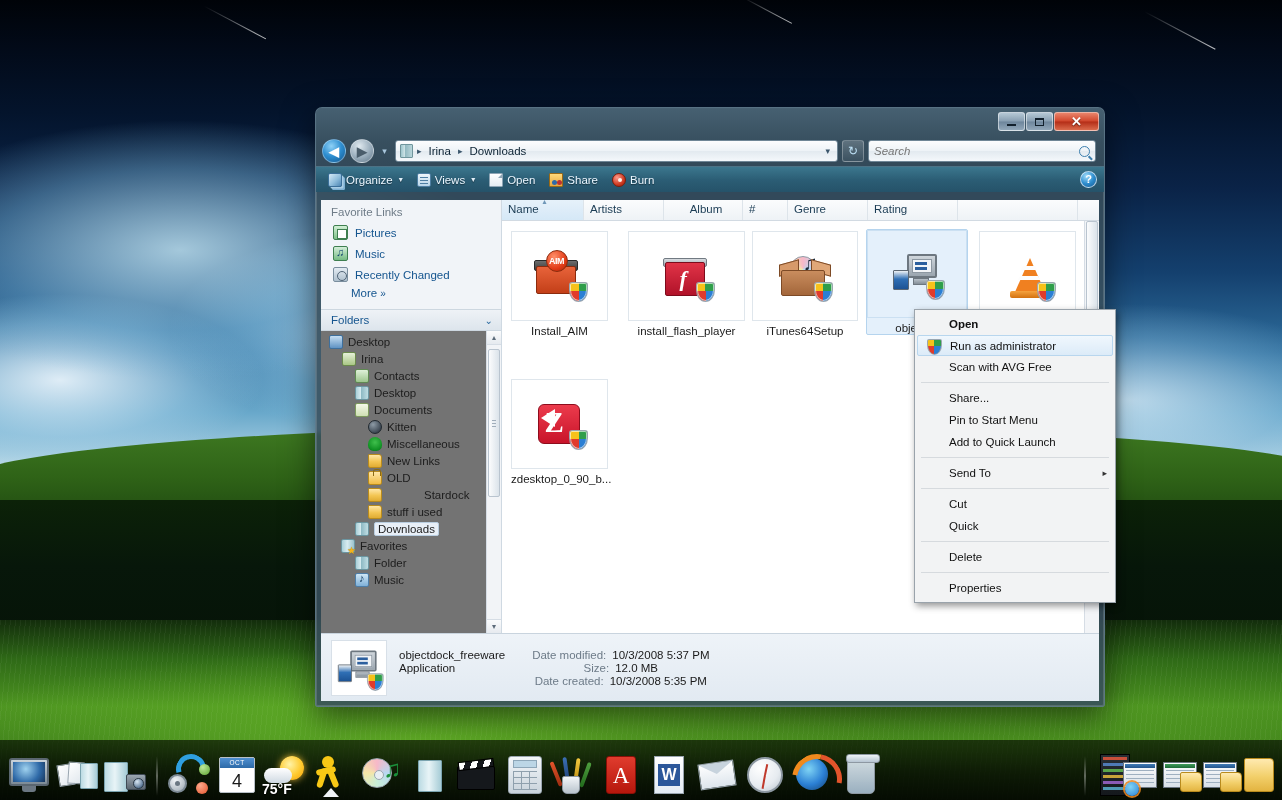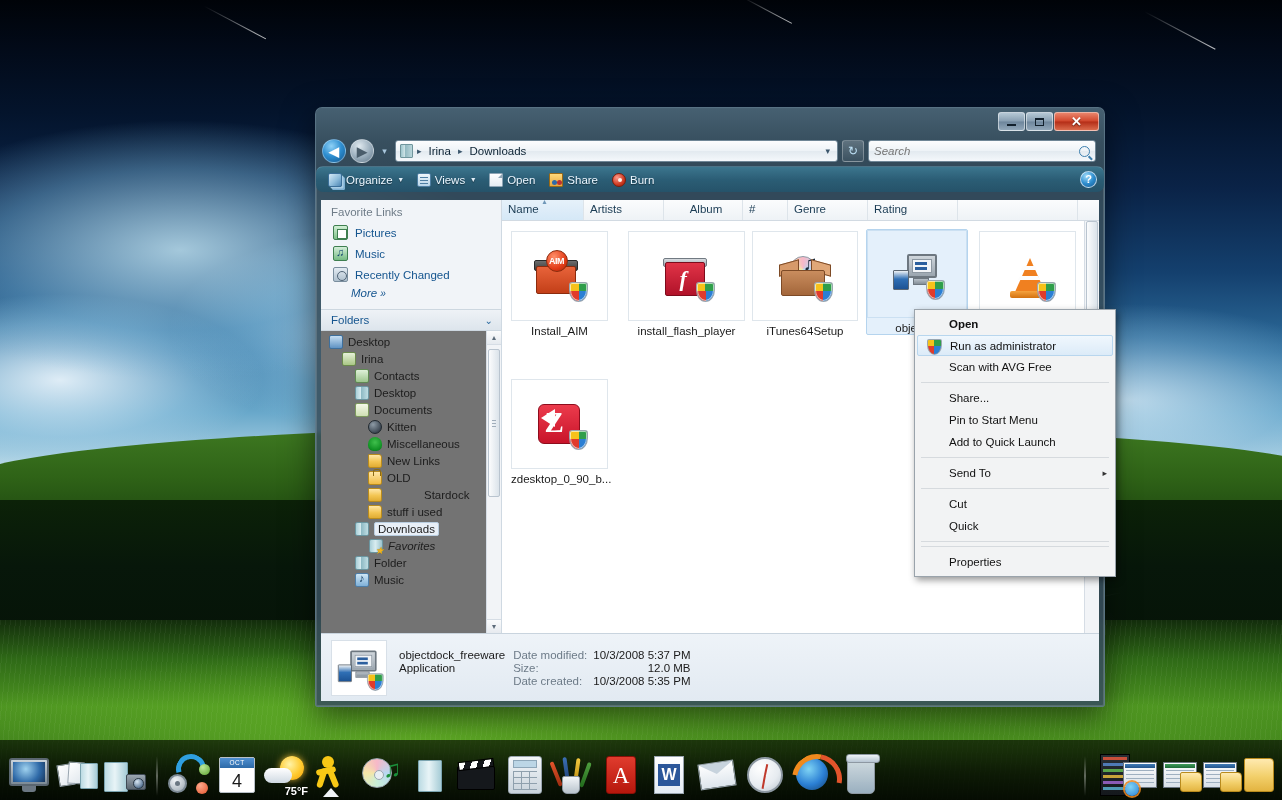--- a/index.html
+++ b/index.html
@@ -138,21 +138,20 @@
   }
   .mag { width:11px; height:11px; border:1.6px solid #3d7fae; border-radius:50%; position:relative; flex:0 0 auto; }
   .mag::after { content:""; position:absolute; right:-4px; bottom:-3px; width:5px; height:1.6px; background:#3d7fae; transform:rotate(45deg); }
 
   
   .toolbar {
     position: relative; height: 26px; display: flex; align-items: center; gap: 2px;
     padding: 0 6px;
     background: linear-gradient(to bottom, rgba(60,122,146,.92) 0%, rgba(43,96,120,.92) 50%, rgba(36,84,108,.92) 100%);
     border-top: 1px solid rgba(255,255,255,.18);
-    border-radius: 7px;
   }
   .tbitem {
     display: flex; align-items: center; gap: 4px; padding: 2px 6px; border-radius: 3px;
     font-size: 11.5px; color: #eaf6ff; text-shadow: 0 1px 1px rgba(0,0,0,.45); white-space: nowrap;
   }
   .tbcaret { font-size: 8px; opacity: .95; margin-left: 2px; }
   .tbico { width: 14px; height: 14px; flex: 0 0 auto; }
   .ico-organize { background: linear-gradient(135deg, #d6e9f6 0%, #8fbddb 55%, #4d86b4 100%); border:1px solid #3b6f99; border-radius:2px; box-shadow: 2px 2px 0 -0.5px #a9cee6, 3.5px 3.5px 0 -0.5px #7fb0d2; }
   .ico-views { background: linear-gradient(to bottom, #eef6fb 0%, #b9d6ea 100%); border:1px solid #4f7fa3; border-radius:2px; position:relative; }
   .ico-views::after { content:""; position:absolute; left:2px; right:2px; top:3px; height:1px; background:#4f7fa3; box-shadow:0 3px 0 #4f7fa3, 0 6px 0 #4f7fa3; }
@@ -179,21 +178,21 @@
   .fav-list { padding-bottom: 4px; }
   .fav-item { display: flex; align-items: center; gap: 7px; padding: 3px 0 3px 12px; font-size: 11.5px; color: #174b7d; }
   .fav-item .lbl { color: #15558f; }
   .fav-ico { width: 15px; height: 15px; flex:0 0 auto; border-radius:2px; }
   .fi-pictures { background: linear-gradient(to bottom, #d3f0d6 0%, #7dbf86 100%); border:1px solid #3f7f50; position:relative; }
   .fi-pictures::after { content:""; position:absolute; left:3px; top:3px; width:8px; height:8px; background:#fff; border:1px solid #3f7f50; }
   .fi-music { background: linear-gradient(to bottom, #d4eed9 0%, #76bb84 100%); border:1px solid #3f7f50; position:relative; }
   .fi-music::after { content:"\266B"; position:absolute; left:2px; top:-1px; font-size:11px; color:#11436e; }
   .fi-recent { background: linear-gradient(to bottom, #e4ecf3 0%, #aebfcd 100%); border:1px solid #7a8e9e; position:relative; }
   .fi-recent::after { content:""; position:absolute; left:3px; top:3px; width:8px; height:8px; border:1px solid #526577; border-radius:50%; }
-  .more-row { padding: 2px 0 6px 30px; font-size: 11.5px; color: #15558f; font-style: italic; }
+  .more-row { padding: 2px 0 6px 30px; font-size: 11.5px; color: #15558f; }
   .more-row .chev { font-size: 10px; margin-left: 3px; }
 
   .folders-head {
     display: flex; align-items: center; justify-content: space-between;
     padding: 4px 8px 4px 10px; font-size: 11.5px; color: #15558f;
     background: linear-gradient(to bottom, #eef2f6 0%, #dde5ec 100%);
     border-top: 1px solid #cdd7e0; border-bottom: 1px solid #cdd7e0;
   }
   .folders-head .chev { color:#2a6aa0; font-size:10px; }
   .tree { flex:1; position:relative; background:#737373; overflow:hidden; padding-top:2px; }
@@ -274,21 +273,21 @@
   
   .details {
     height: 68px; display:flex; align-items:center; gap:12px; padding:6px 10px;
     background: linear-gradient(to bottom, #eef3f8 0%, #e2eaf2 100%);
     border-top:1px solid #c9d4de;
   }
   .det-ico { width:56px; height:56px; background:#fff; border:1px solid #d8e0e8; display:flex; align-items:center; justify-content:center; flex:0 0 auto; }
   .det-ico .ic { transform: scale(.88); }
   .det-fields { display:grid; grid-template-columns: auto auto; column-gap: 8px; row-gap: 1px; font-size:11.5px; }
   .det-l { color:#1a1a1a; }
-  .det-pair { display:flex; gap:6px; justify-content:space-between; }
+  .det-pair { display:flex; gap:6px; justify-content:center;margin-left:19px; }
   .det-k { color:#6d7b88; text-align:right; }
   .det-v { color:#1a1a1a; }
 
   
   #ctxmenu {
     position: absolute; left: 914px; top: 309px; width: 202px;
     background: #f2f3f4; border: 1px solid #9aa3ab;
     box-shadow: 2px 3px 7px rgba(0,0,0,.42);
     padding: 3px 0; font-size: 11.5px; color: #111;
   }
@@ -323,21 +322,21 @@
   .d-gear { position:absolute; left:2px; top:22px; width:19px; height:19px; border-radius:50%; background:radial-gradient(circle at 35% 30%,#f0f3f6,#9aa6b0); border:2px solid #7d8a95; }
   .d-gear::after{ content:""; position:absolute; left:5px; top:5px; width:5px; height:5px; border-radius:50%; background:#6b7782; }
   .d-swirl { position:absolute; left:10px; top:2px; width:30px; height:30px; border:5px solid #2f9fe0; border-radius:50%; border-right-color:transparent; border-bottom-color:transparent; transform:rotate(30deg); }
   .d-dotg { position:absolute; right:2px; top:12px; width:11px; height:11px; border-radius:50%; background:radial-gradient(circle at 35% 30%,#bfe89b,#5da32f); }
   .d-doto { position:absolute; right:4px; bottom:4px; width:12px; height:12px; border-radius:50%; background:radial-gradient(circle at 35% 30%,#ffa98c,#e2542b); }
   .d-cal { position:absolute; left:5px; top:5px; width:36px; height:36px; background:#fff; border:1px solid #b8c0c7; border-radius:2px; }
   .d-cal .top { position:absolute; left:0; right:0; top:0; height:10px; background:linear-gradient(to bottom,#4f8fd0,#2d6aa8); color:#fff; font-size:6.5px; text-align:center; line-height:10px; letter-spacing:.5px; }
   .d-cal .day { position:absolute; left:0; right:0; top:11px; text-align:center; font-size:18px; color:#1a1a1a; line-height:24px; }
   .d-sun { position:absolute; right:4px; top:4px; width:24px; height:24px; border-radius:50%; background:radial-gradient(circle at 40% 35%, #fff3a8 0%, #ffca2e 55%, #f29d0b 100%); box-shadow:0 0 7px rgba(255,200,60,.85); }
   .d-cloud { position:absolute; left:2px; top:16px; width:28px; height:15px; background:linear-gradient(to bottom,#ffffff,#cfd9e2); border-radius:9px; }
-  .d-temp { position:absolute; left:0; right:0; bottom:1px; text-align:right; font-size:11px; font-weight:bold; color:#fff; text-shadow:0 1px 2px #000; }
+  .d-temp { position:absolute; left:0; right:0; bottom:1px; text-align:left; font-size:14px; font-weight:bold; color:#fff; text-shadow:0 1px 2px #000; }
   .d-run { position:absolute; left:12px; top:4px; width:12px; height:12px; border-radius:50%; background:#f7c815; }
   .d-cd { position:absolute; left:4px; top:6px; width:30px; height:30px; border-radius:50%; background: conic-gradient(from 0deg, #f7b8c8, #b8d8f2, #c9f0d8, #f5e6a8, #f7b8c8); border:1px solid #9aa6b0; }
   .d-cd::after { content:""; position:absolute; left:11px; top:11px; width:8px; height:8px; border-radius:50%; background:#e8eef3; border:1px solid #9aa6b0; }
   .d-note { position:absolute; right:3px; top:3px; color:#1b8f3a; font-size:24px; }
   .d-clap { position:absolute; left:3px; top:14px; width:38px; height:24px; background:#15181c; border:1px solid #000; border-radius:2px; }
   .d-clap i { position:absolute; left:0; right:0; top:-7px; height:9px; background: repeating-linear-gradient(115deg, #fff 0 6px, #15181c 6px 12px); border:1px solid #000; transform: rotate(-7deg); }
   .d-calc { position:absolute; left:6px; top:4px; width:34px; height:38px; background:linear-gradient(to bottom,#f4f7fa,#c9d3db); border:1px solid #9aa6b0; border-radius:3px; }
   .d-calc .scr { position:absolute; left:4px; top:3px; right:4px; height:8px; background:#bcd6e6; border:1px solid #8da6b8; }
   .d-calc .keys { position:absolute; left:4px; top:14px; right:4px; bottom:3px; background-image: repeating-linear-gradient(to right, #8fa0ad 0 1px, transparent 1px 8px), repeating-linear-gradient(to bottom, #8fa0ad 0 1px, transparent 1px 6px); }
   .d-cup { position:absolute; left:12px; top:24px; width:18px; height:18px; background:linear-gradient(to bottom,#f2f5f8,#b9c4cd); border:1px solid #8d98a2; border-radius:2px 2px 5px 5px; }
@@ -510,21 +509,21 @@
                 <span class="tlbl">Stardock</span>
               </div>
               <div class="tnode" style="padding-left: 47px;">
                 <span class="tico ti-folder"></span>
                 <span class="tlbl">stuff i used</span>
               </div>
               <div class="tnode sel" style="padding-left: 34px;">
                 <span class="tico ti-folderblue"></span>
                 <span class="tlbl">Downloads</span>
               </div>
-              <div class="tnode" style="padding-left: 48px; font-style: italic;">
+              <div class="tnode" style="padding-left: 20px;">
                 <span class="tico ti-fav"></span>
                 <span class="tlbl">Favorites</span>
               </div>
               <div class="tnode" style="padding-left: 34px;">
                 <span class="tico ti-folderblue"></span>
                 <span class="tlbl">Folder</span>
               </div>
               <div class="tnode" style="padding-left: 34px;">
                 <span class="tico ti-musicnote"></span>
                 <span class="tlbl">Music</span>
@@ -692,20 +691,23 @@
         <span class="sub">▸</span>
       </div>
       <div class="sep"></div>
       <div class="mi">
         <span>Cut</span>
       </div>
       <div class="mi">
         <span>Quick</span>
       </div>
       <div class="sep"></div>
+      <div class="mi">
+        <span>Delete</span>
+      </div>
       <div class="sep"></div>
       <div class="mi">
         <span>Properties</span>
       </div>
     </div>
 
   <div id="dock">
     <div class="dk">
       <div class="d-monitor">
           <i></i>

